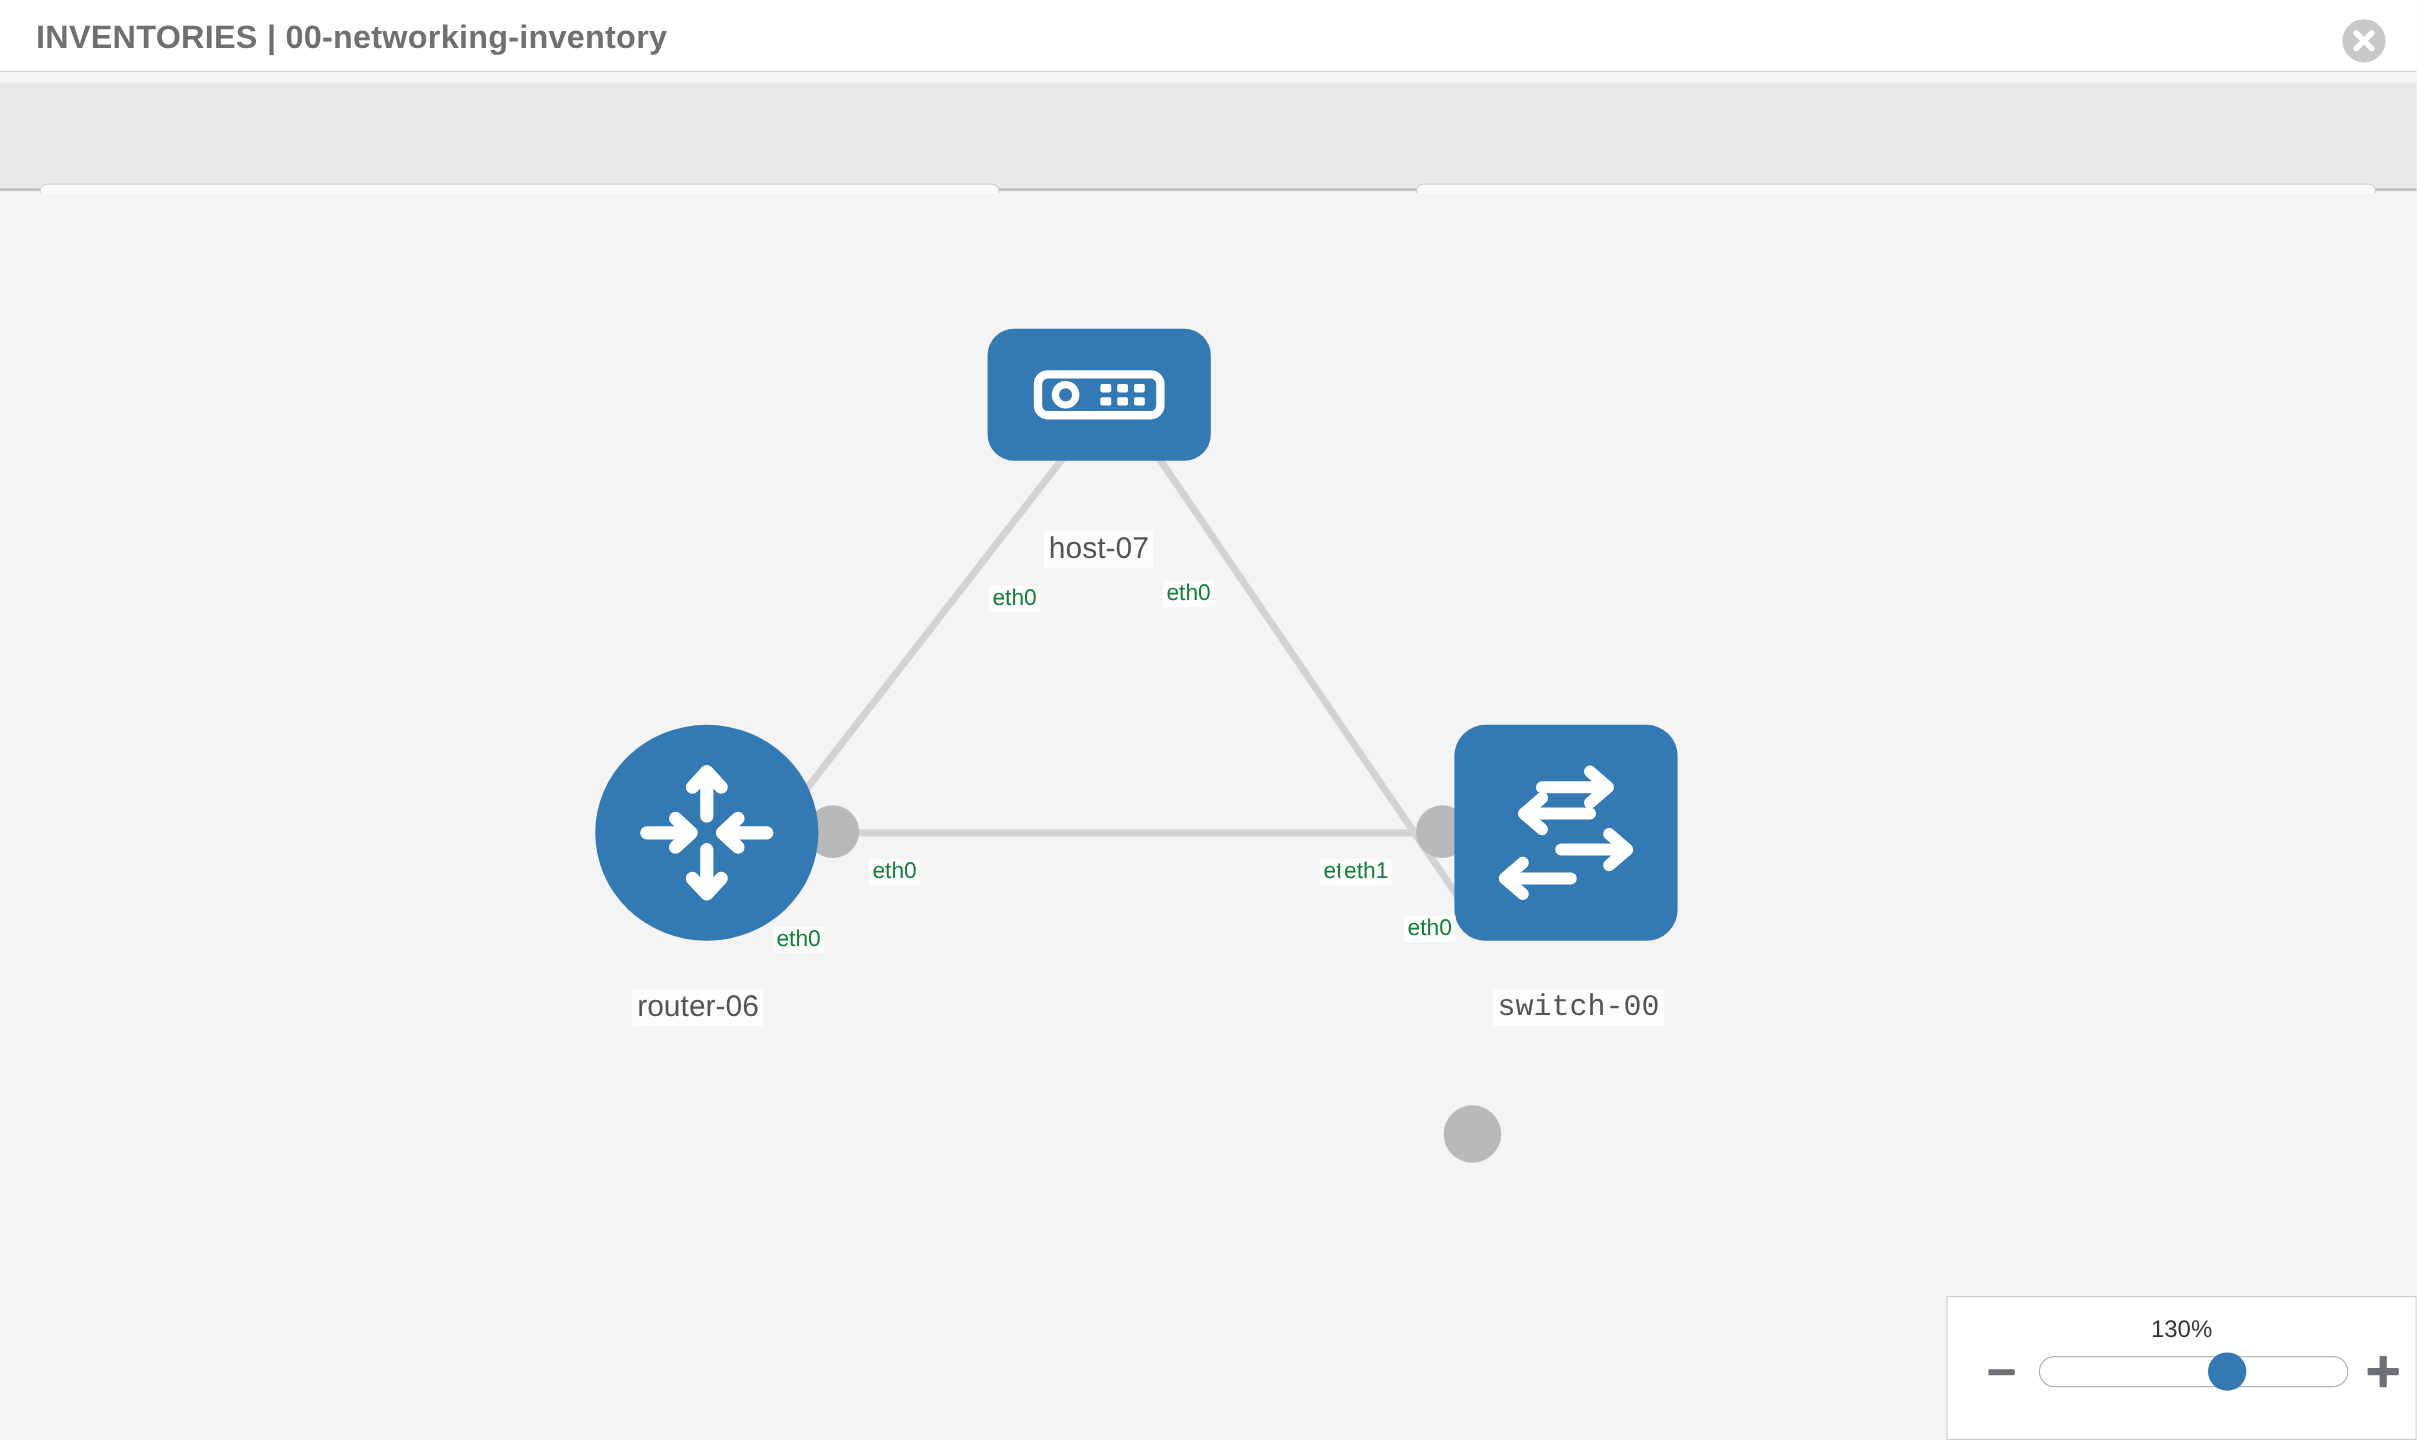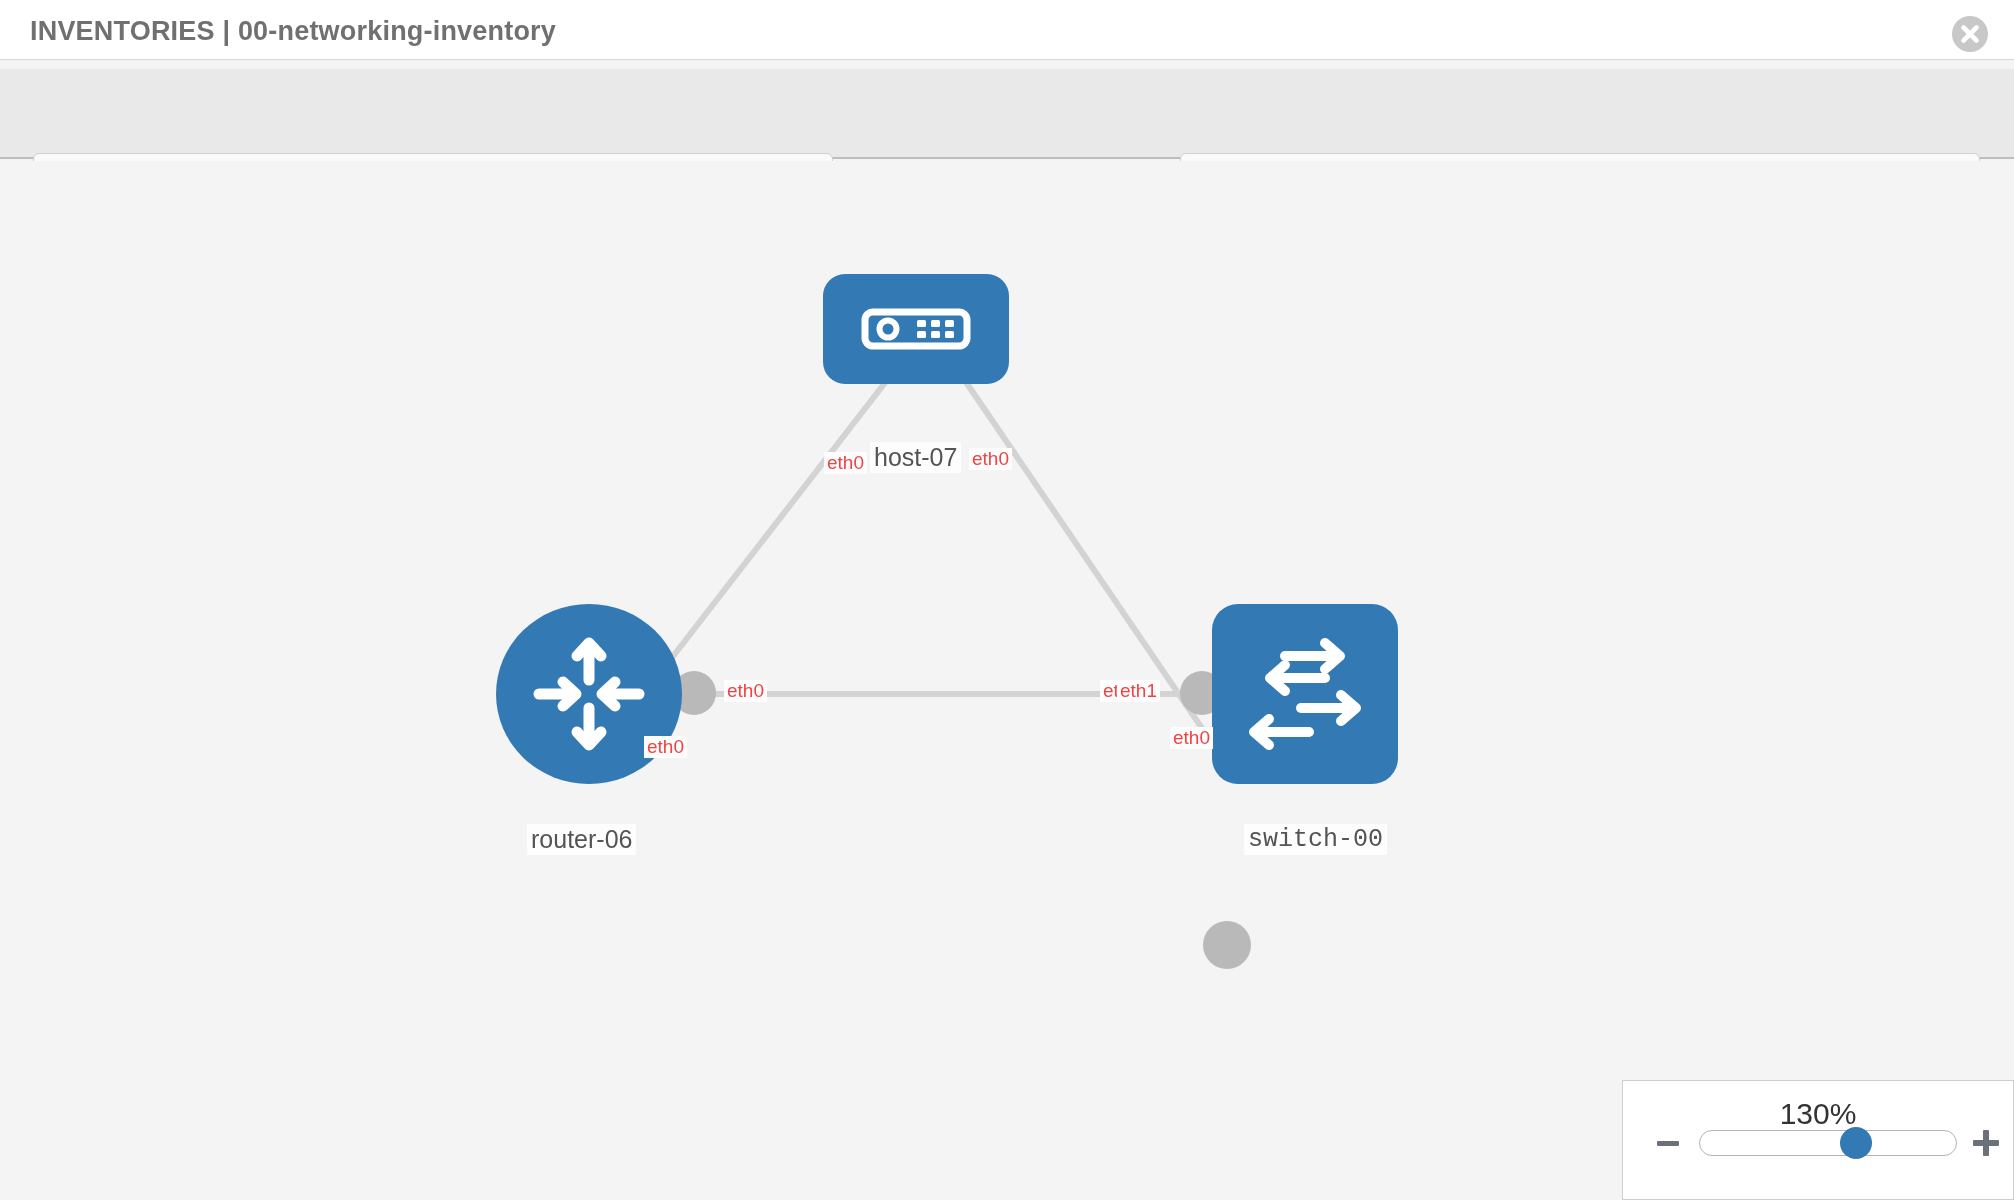--- a/index.html
+++ b/index.html
@@ -74,37 +74,38 @@
     display: flex; align-items: center; justify-content: center;
   }
   .node-label {
     position: absolute;
     font-size: 25px; color: #545454;
     background: #fdfdfd; padding: 1px 4px;
     white-space: nowrap;
   }
   .if-label {
     position: absolute;
-    font-size: 19px; color: #ef4444;
+    font-size: 19px; color: #15803d;
     background: #fdfdfd; padding: 0 3px;
     white-space: nowrap;
+    margin-top: 36px;
   }
   .connector {
     position: absolute; border-radius: 50%; background: #b9b9b9;
   }
 
   
   .zoom-panel {
     position: absolute; left: 1622px; top: 1080px;
     width: 392px; height: 120px;
     background: #ffffff; border: 1px solid #cdcdcd;
   }
   .zoom-value {
     position: absolute; left: 0; right: 0; top: 16px;
-    text-align: center; font-size: 30px; color: #333;
+    text-align: center; font-size: 20px; color: #333;
   }
   .zoom-minus {
     position: absolute; left: 34px; top: 60px;
     width: 22px; height: 5px; background: #6c7079; border-radius: 1px; cursor: pointer;
   }
   .zoom-plus { position: absolute; left: 350px; top: 49px; width: 26px; height: 26px; cursor: pointer; }
   .zoom-plus::before, .zoom-plus::after {
     content: ""; position: absolute; background: #6c7079; border-radius: 1px;
   }
   .zoom-plus::before { left: 0; top: 10px; width: 26px; height: 6px; }

